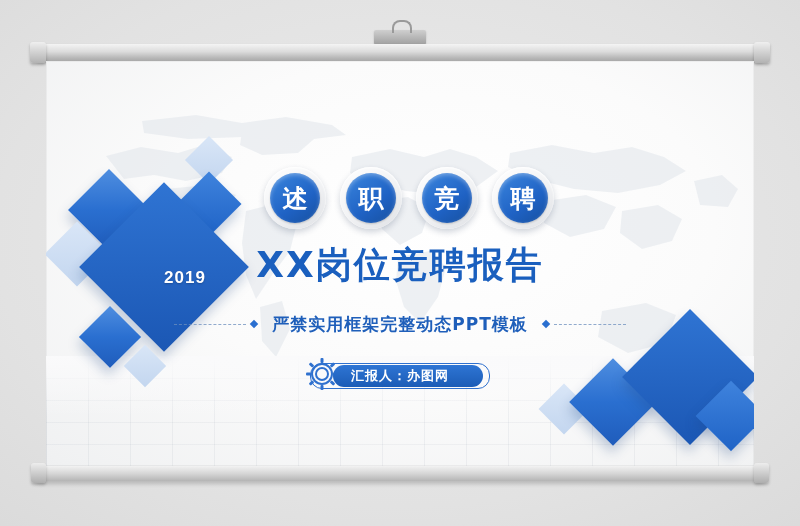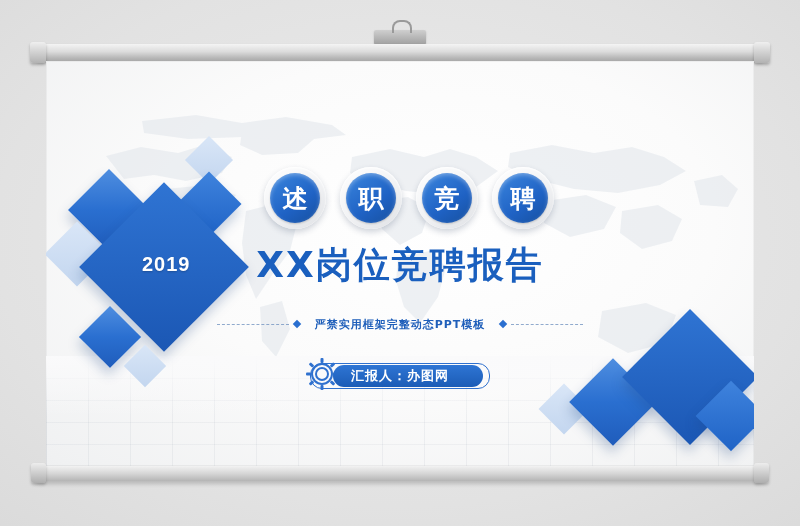--- a/index.html
+++ b/index.html
@@ -74,22 +74,22 @@
   .worldmap{position:absolute;left:0;top:0;width:708px;height:405px;opacity:.5;}
   
   .sq{position:absolute;transform:rotate(45deg);}
   .sq.g1{background:linear-gradient(135deg,#4f8ee0 0%,#2a6fd0 50%,#1f5cbb 100%);}
   .sq.g2{background:linear-gradient(135deg,#3f83dd 0%,#1f63c6 100%);}
   .sq.g3{background:linear-gradient(135deg,#d9e6f7 0%,#c3d6ef 100%);}
   .sq.g4{background:linear-gradient(135deg,#2f74d3 0%,#1b57b4 100%);}
   .sq.shadow{box-shadow:4px 6px 12px rgba(30,70,130,.25);}
   
   .year{
-    position:absolute;left:96px;top:192px;width:86px;
-    color:#ffffff;font-size:20px;font-weight:bold;letter-spacing:1px;
+    position:absolute;left:96px;top:207px;width:86px;text-align:center;
+    color:#ffffff;font-size:17px;font-weight:bold;letter-spacing:1px;
     text-shadow:0 1px 2px rgba(0,0,0,.22);
   }
   
   .badges{
     position:absolute;left:218px;top:104px;width:290px;height:66px;
     display:flex;justify-content:space-between;align-items:center;
   }
   .badge{
     width:62px;height:62px;border-radius:50%;
     background:linear-gradient(145deg,#ffffff 0%,#f1f2f4 55%,#dfe1e5 100%);
@@ -116,21 +116,21 @@
     display:flex;align-items:center;justify-content:center;
   }
   .dash{
     width:72px;height:0;border-top:1px dashed #6d8fbe;opacity:.75;
   }
   .dot-sq{
     width:6px;height:6px;transform:rotate(45deg);background:#2a6fd0;
     margin:0 5px;flex:0 0 auto;
   }
   .subtitle{
-    color:#1f5fba;font-size:11px;font-weight:bold;letter-spacing:1px;
+    color:#1f5fba;font-size:17px;font-weight:bold;letter-spacing:1px;
     padding:0 10px;white-space:nowrap;
     font-family:"DejaVu Sans","Liberation Sans",sans-serif;
   }
   
   .presenter-wrap{
     position:absolute;left:0;top:298px;width:708px;height:34px;
     display:flex;align-items:center;justify-content:center;
   }
   .pill{
     position:relative;height:24px;border:1px solid #2f71cf;border-radius:12px;

